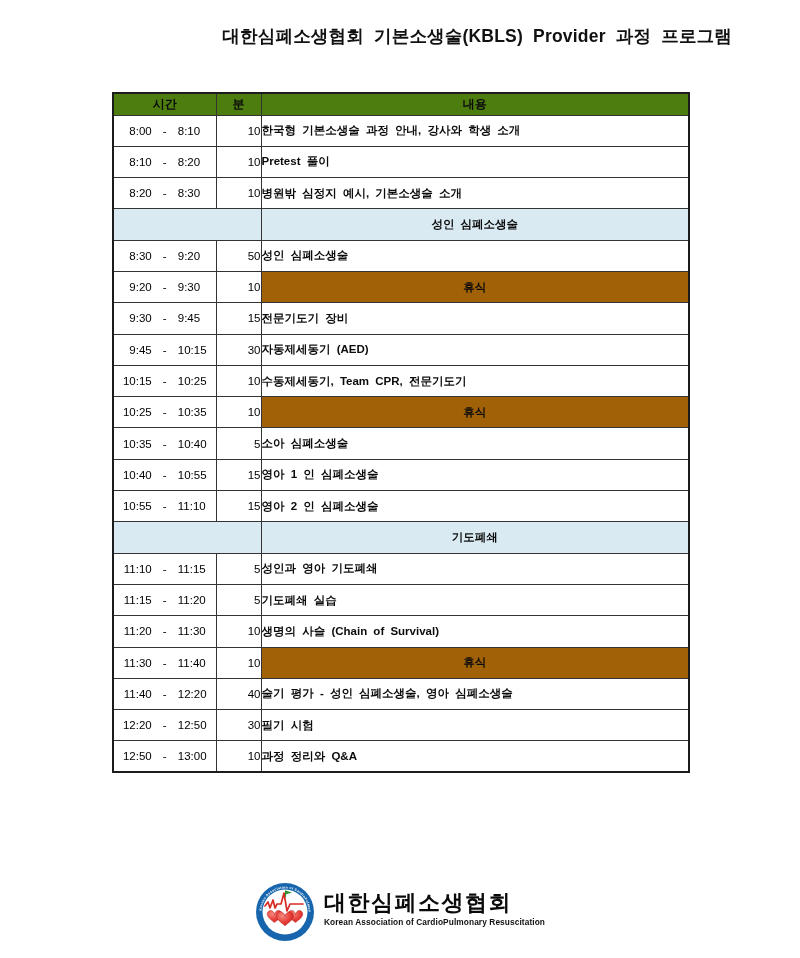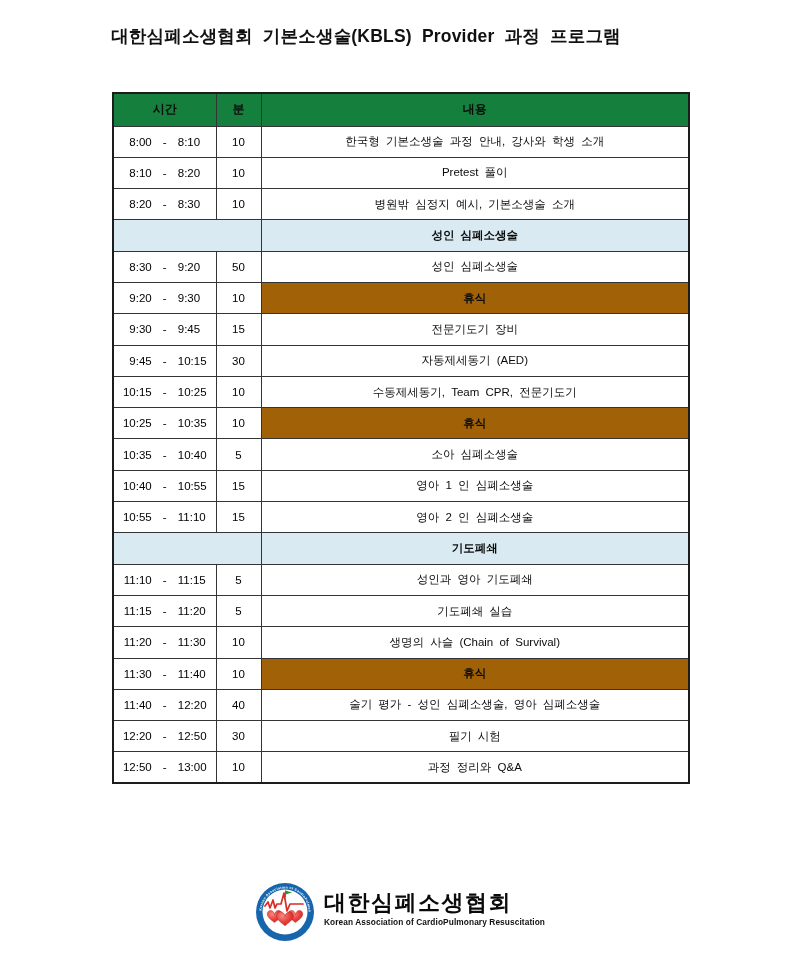--- a/index.html
+++ b/index.html
@@ -2,46 +2,46 @@
 <html><head>
 <meta charset="utf-8">
 <style>
   html,body{margin:0;padding:0;}
   body{
     width:800px;height:958px;background:#ffffff;position:relative;
     font-family:"Liberation Sans","DejaVu Sans",sans-serif;color:#000;
     -webkit-font-smoothing:antialiased;
   }
   .page-title{
-    position:absolute;top:24px;left:0;width:732px;text-align:center;
+    position:absolute;top:24px;left:0;width:732px;text-align:right;
     font-size:17.5px;font-weight:bold;letter-spacing:0.2px;word-spacing:5px;color:#111;
   }
   .table-wrap{position:absolute;top:92px;left:112px;}
   table.schedule{
     border-collapse:collapse;table-layout:fixed;width:576px;
     border:2px solid #1c1c1c;
   }
   table.schedule th, table.schedule td{
     border:1px solid #343434;padding:0;box-sizing:border-box;overflow:hidden;
   }
   table.schedule th{
-    height:33px;background:#15803d;font-size:12px;font-weight:bold;
+    height:22px;background:#4d7c0f;font-size:12px;font-weight:bold;
     text-align:center;vertical-align:middle;color:#0b0b0b;
   }
   table.schedule td{height:31.3px;vertical-align:middle;font-size:11.5px;}
   .col-time{width:103px;}
   .col-min{width:45px;}
   .col-content{width:428px;}
   .time-inner{display:flex;align-items:center;justify-content:center;width:100%;}
   .time-inner .t1{flex:1 1 0;text-align:right;}
   .time-inner .dash{width:26px;text-align:center;}
   .time-inner .t2{flex:1 1 0;text-align:left;}
-  td.min-cell{text-align:center;}
+  td.min-cell{text-align:right;}
   td.content-cell{
-    text-align:center;padding-left:15px;font-weight:normal;word-spacing:3px;font-size:12px;color:#0b0b0b;
+    text-align:left;padding-left:15px;font-weight:bold;word-spacing:3px;font-size:12px;color:#0b0b0b;
   }
   td.break-cell{
     background:#a16207;text-align:center;font-weight:bold;font-size:12.5px;padding-left:0;color:#0b0b0b;
   }
   tr[data-name="section-row"] td{background:#DAEAF2;}
   td.section-title-cell{
     text-align:center;font-weight:bold;font-size:12px;word-spacing:3px;color:#0b0b0b;
   }
   .footer{
     position:absolute;top:882px;left:0;width:800px;

